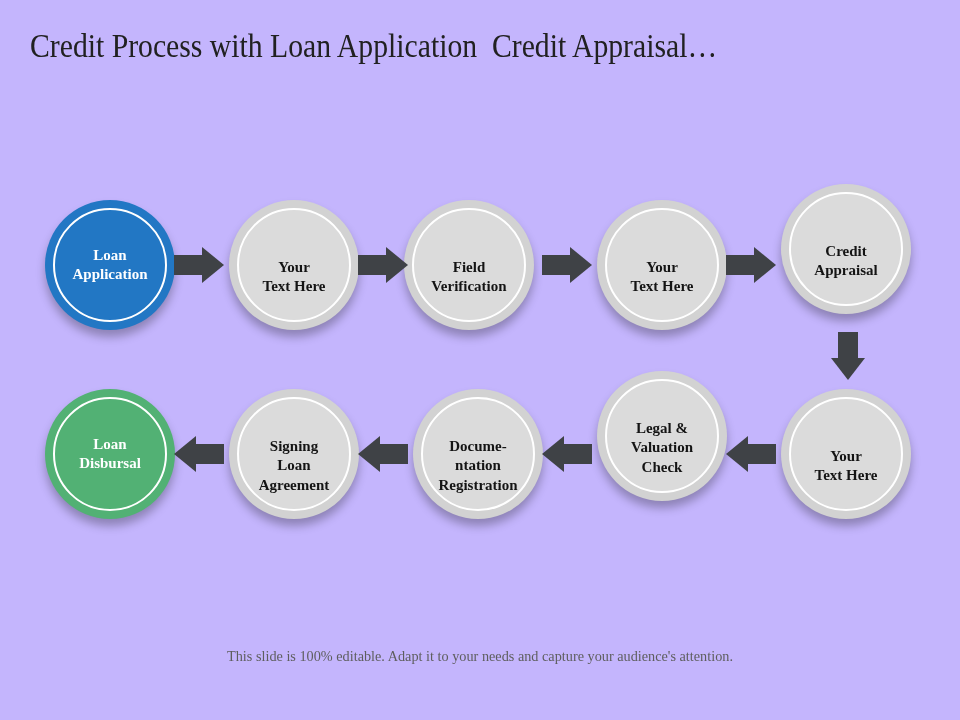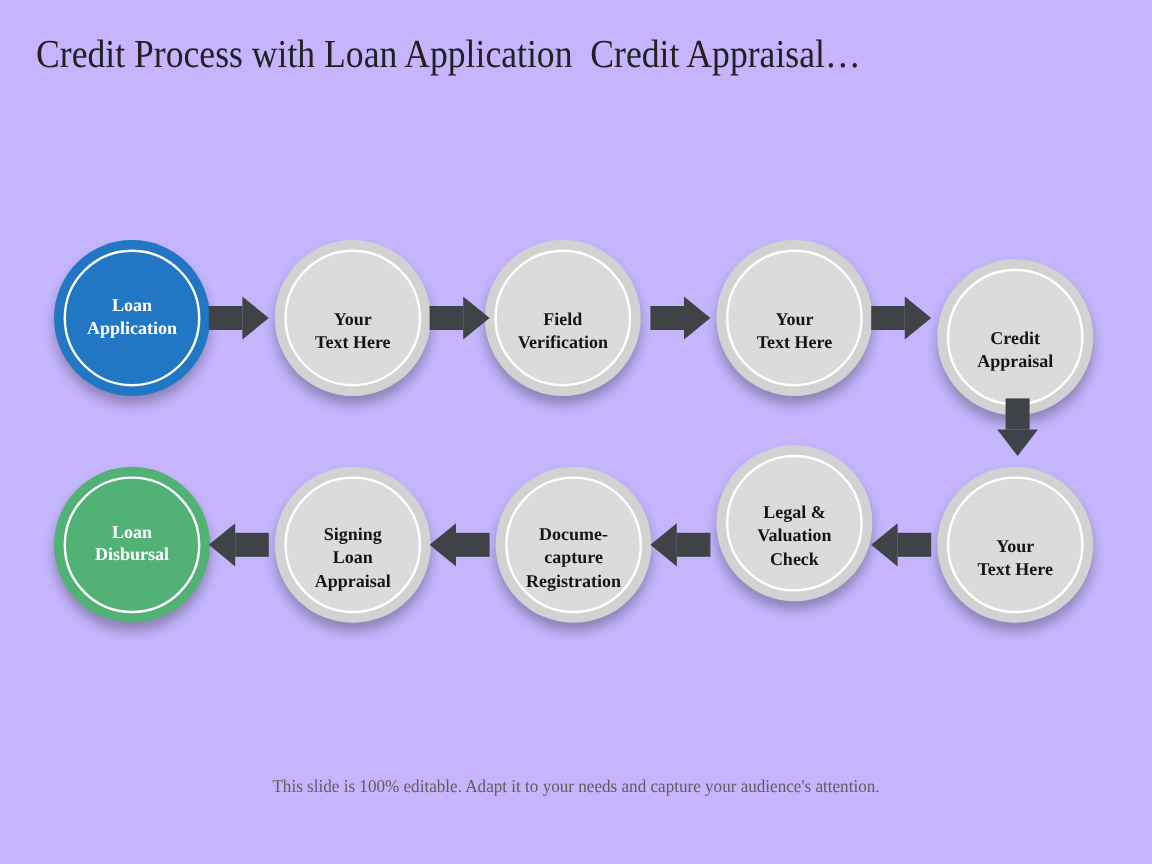--- a/index.html
+++ b/index.html
@@ -144,21 +144,21 @@
         <span class="label">Field
 Verification</span>
       </div>
     </div>
     <div class="step gray" style="left:597px; top:200px;">
       <div class="inner">
         <span class="label">Your
 Text Here</span>
       </div>
     </div>
-    <div class="step gray" style="left:781px; top:216px;">
+    <div class="step gray" style="left:781px; top:184px;">
       <div class="inner">
         <span class="label">Credit
 Appraisal</span>
       </div>
     </div>
 
     <div class="arrow-h" style="left:174px; top:247px;">
       <div class="shaft"></div>
         <div class="head-right"></div>
     </div>
@@ -183,27 +183,27 @@
     <div class="step green" style="left:45px; top:389px;">
       <div class="inner">
         <span class="label">Loan
 Disbursal</span>
       </div>
     </div>
     <div class="step gray" style="left:229px; top:389px;">
       <div class="inner">
         <span class="label">Signing
 Loan
-Appraisal</span>
+Agreement</span>
       </div>
     </div>
     <div class="step gray" style="left:413px; top:389px;">
       <div class="inner">
         <span class="label">Docume-
-capture
+ntation
 Registration</span>
       </div>
     </div>
     <div class="step gray" style="left:597px; top:371px;">
       <div class="inner">
         <span class="label">Legal &amp;
 Valuation
 Check</span>
       </div>
     </div>

